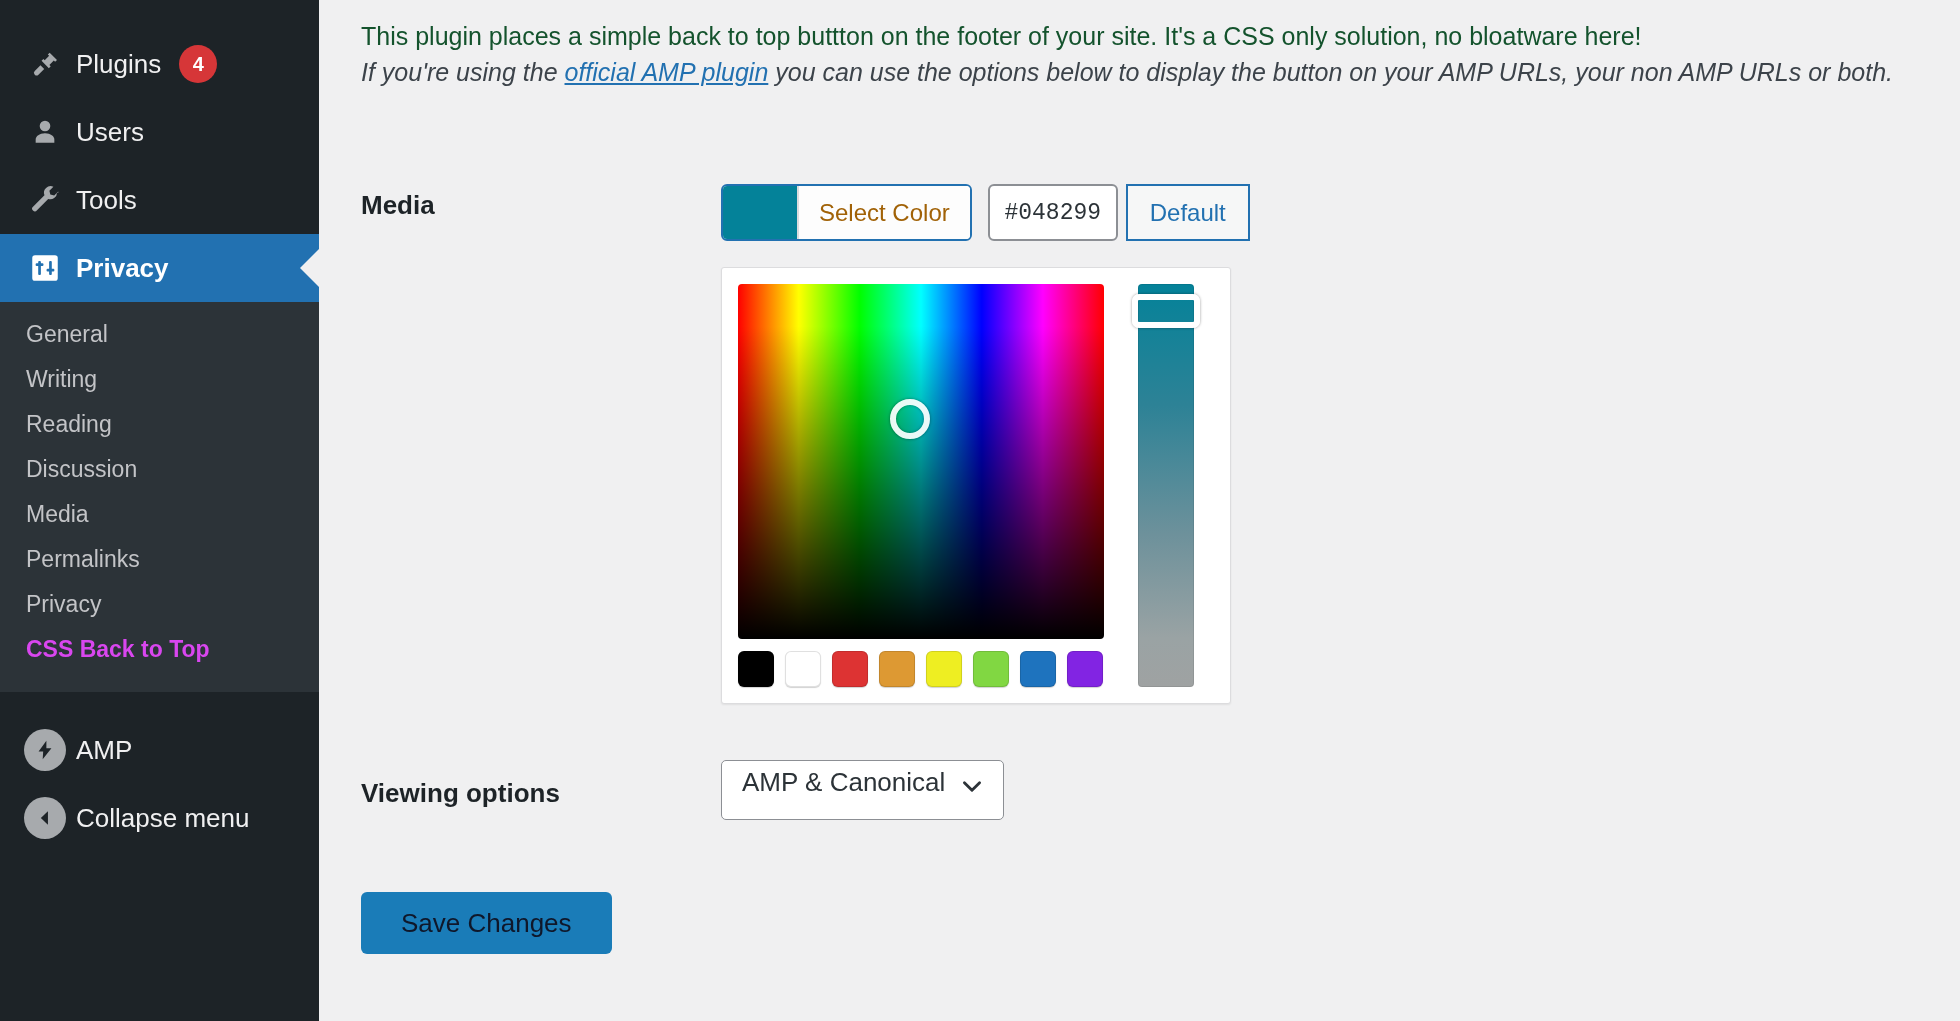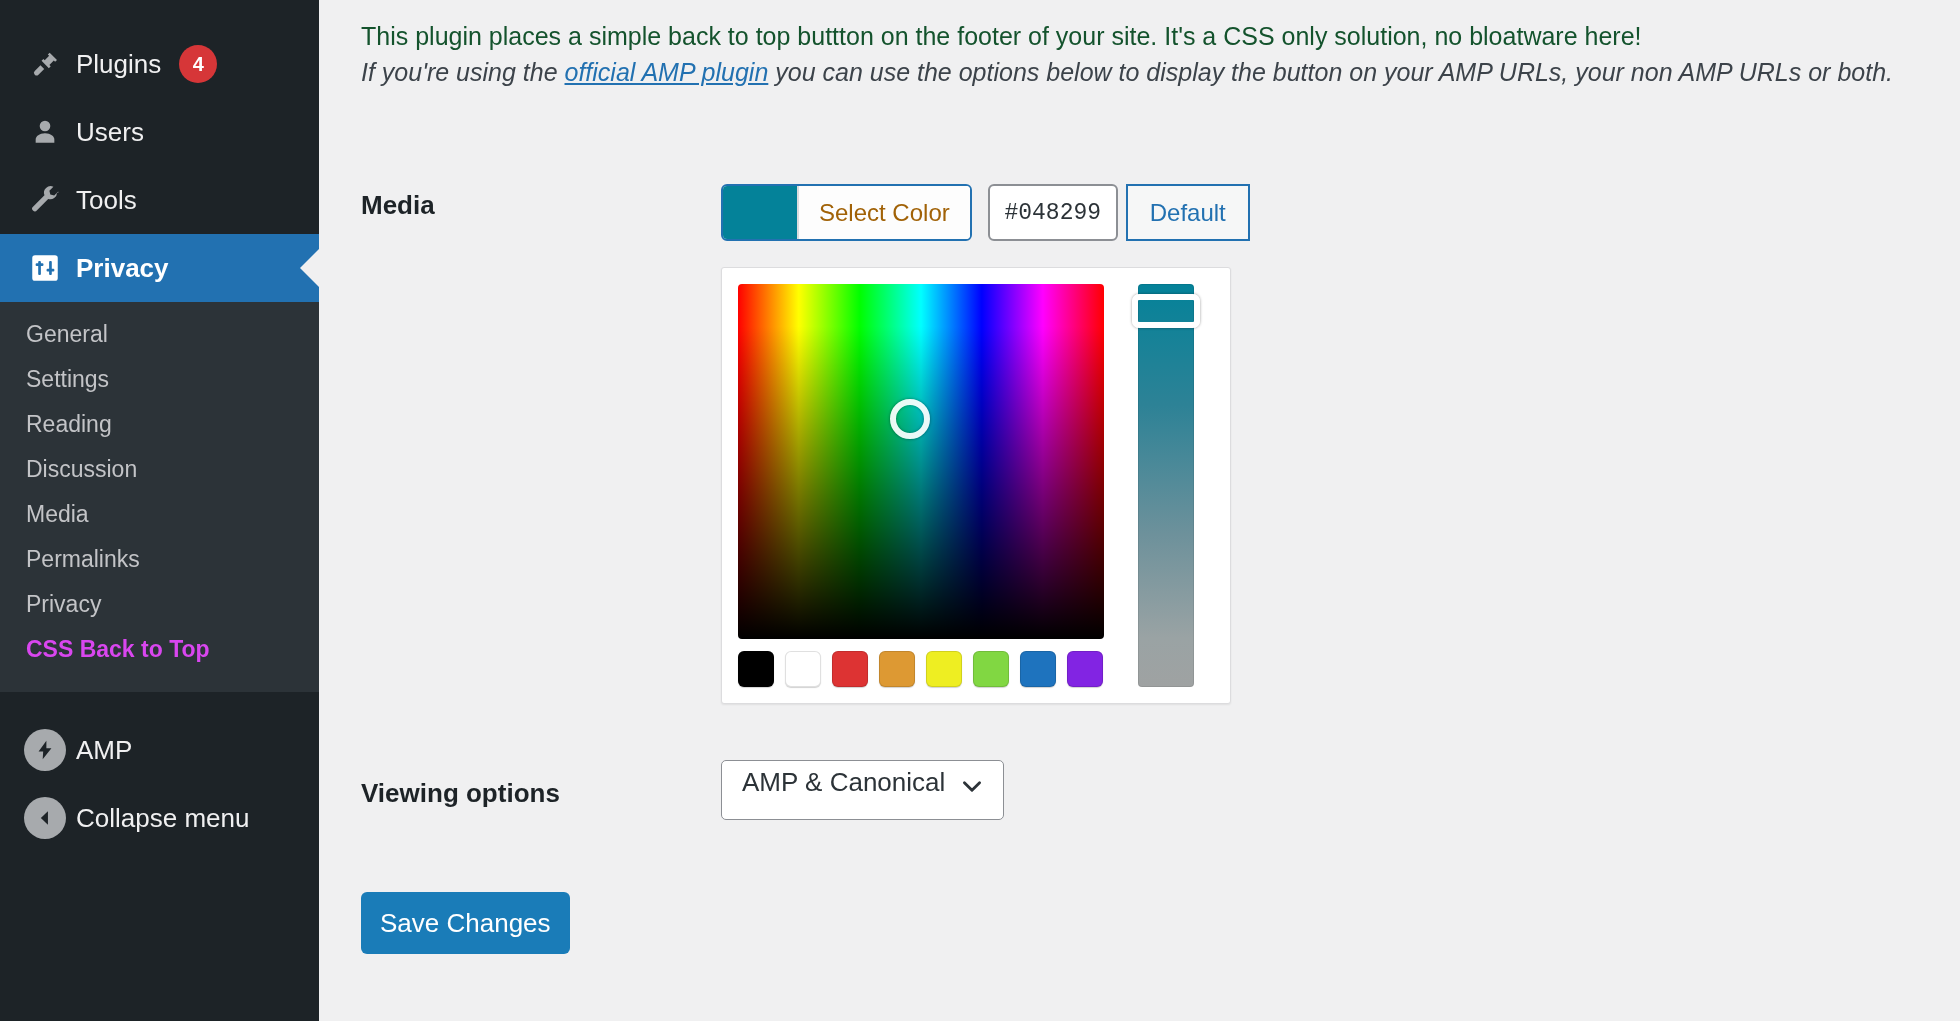--- a/index.html
+++ b/index.html
@@ -237,25 +237,25 @@
   #viewing-select .chev {
     position: absolute; right: 18px; top: 50%;
     transform: translateY(-50%);
     pointer-events: none;
   }
 
   
   #save-wrap { padding-left: 42px; margin-top: 72px; }
   #save-button {
     height: 62px;
-    padding: 0 19px;
+    padding: 0 40px;
     background: #1a7cb8;
     border: none;
     border-radius: 6px;
-    color: #ffffff;
+    color: #0f172a;
     font-size: 26px;
     font-family: "Liberation Sans", sans-serif;
     cursor: pointer;
   }
 </style>
 </head>
 <body>
 
 <div id="app">
 
@@ -302,21 +302,21 @@
             <rect x="13.1" y="12.6" width="5.5" height="1.9" rx=".7"></rect>
           </g>
         </svg>
       </span>
       <span class="mi-label">Privacy</span>
       <span class="arrow"></span>
     </div>
 
     <div id="submenu">
       <span class="submenu-item">General</span>
-      <span class="submenu-item">Settings</span>
+      <span class="submenu-item">Writing</span>
       <span class="submenu-item">Reading</span>
       <span class="submenu-item">Discussion</span>
       <span class="submenu-item">Media</span>
       <span class="submenu-item">Permalinks</span>
       <span class="submenu-item">Privacy</span>
       <span class="submenu-item current">CSS Back to Top</span>
     </div>
 
     <div id="sidebar-bottom">
       <div class="menu-item">

